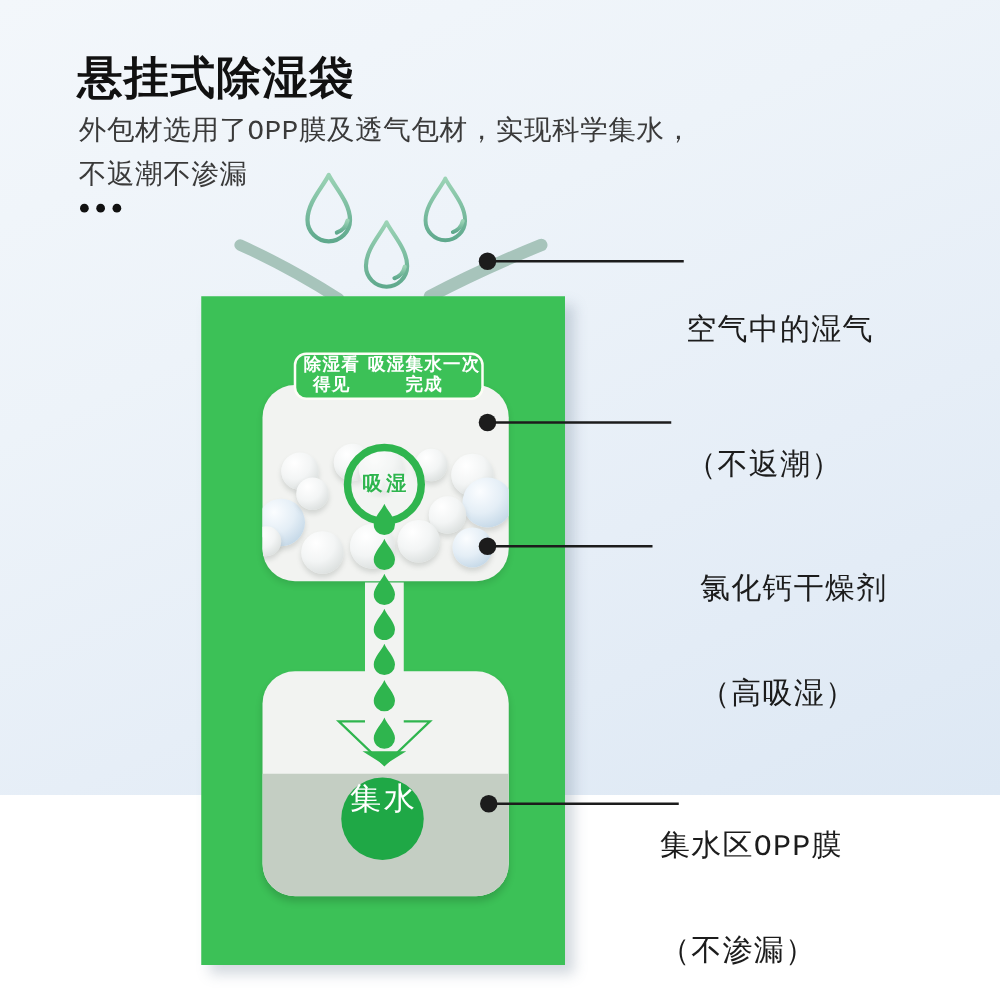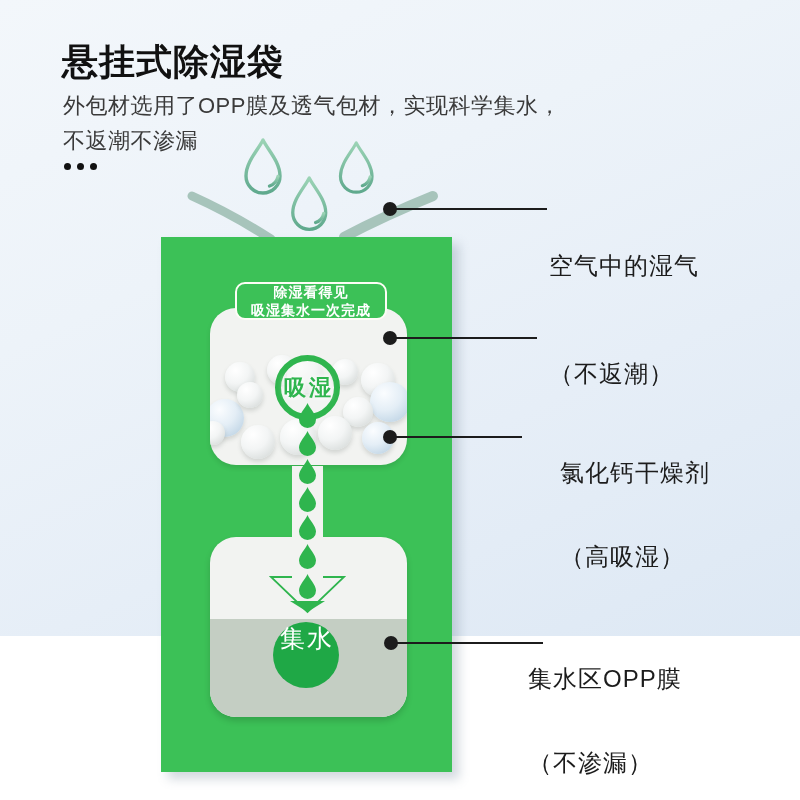--- a/index.html
+++ b/index.html
@@ -12,20 +12,21 @@
     --ink:#1c1c1c;
   }
   html,body{margin:0;padding:0;}
   body{
     width:800px;height:800px;overflow:hidden;
     font-family:"Liberation Sans","DejaVu Sans",sans-serif;
   }
   #stage{
     position:relative;width:800px;height:636px;
     background:linear-gradient(155deg,#f3f7fb 0%,#edf3f9 35%,#e6eef7 65%,#dde8f4 100%);
+    font-family:Liberation Mono, monospace;
   }
   
   .title{
     position:absolute;left:62px;top:38px;
     font-size:36px;font-weight:bold;color:#111;letter-spacing:1px;
   }
   .subtitle{
     position:absolute;left:63px;top:88px;
     font-size:22px;line-height:35px;color:#3a3a3a;letter-spacing:0.5px;
   }
@@ -53,28 +54,28 @@
     background:radial-gradient(circle at 35% 28%,#fbfdff 0%,#e4eef6 45%,#c6d9e8 78%,#b2cbdf 100%);
   }
   
   .absorb-ring{
     position:absolute;left:275px;top:355px;width:53px;height:53px;
     border:6px solid var(--accent-green);border-radius:50%;
     background:rgba(244,245,243,.35);
     display:flex;align-items:center;justify-content:center;
   }
   .absorb-ring span{
-    font-size:22px;font-weight:bold;color:var(--accent-green);letter-spacing:3px;text-indent:3px;
+    font-size:16px;font-weight:bold;color:var(--accent-green);letter-spacing:3px;text-indent:3px;
     text-shadow:0 0 4px rgba(255,255,255,.9),0 0 6px rgba(255,255,255,.8);
   }
   
   .badge{
     position:absolute;left:235px;top:282px;width:148px;height:34px;
     background:var(--bag-green);border:2px solid #fdfdf6;border-radius:10px;
-    display:flex;flex-direction:column;align-items:center;justify-content:space-between;
+    display:flex;flex-direction:row;align-items:center;justify-content:space-between;
     color:#fff;text-align:center;
   }
   .badge div{font-size:14px;line-height:16px;letter-spacing:1px;font-weight:bold;}
   
   .collect-circle{
     position:absolute;left:273px;top:622px;width:66px;height:66px;border-radius:50%;
     background:var(--deep-green);
     display:flex;align-items:flex-start;justify-content:center;
   }
   .collect-circle span{font-size:25px;color:#fff;letter-spacing:2px;text-indent:2px;}

